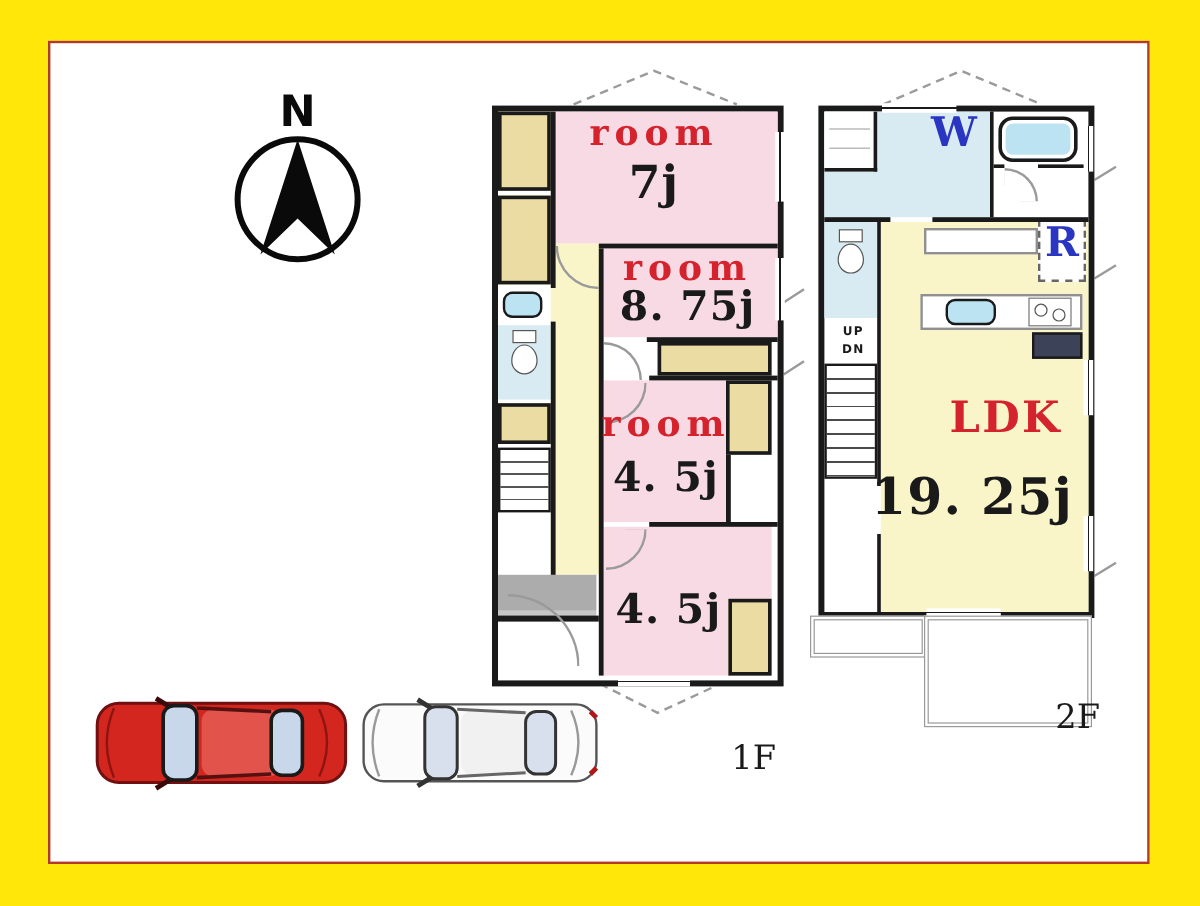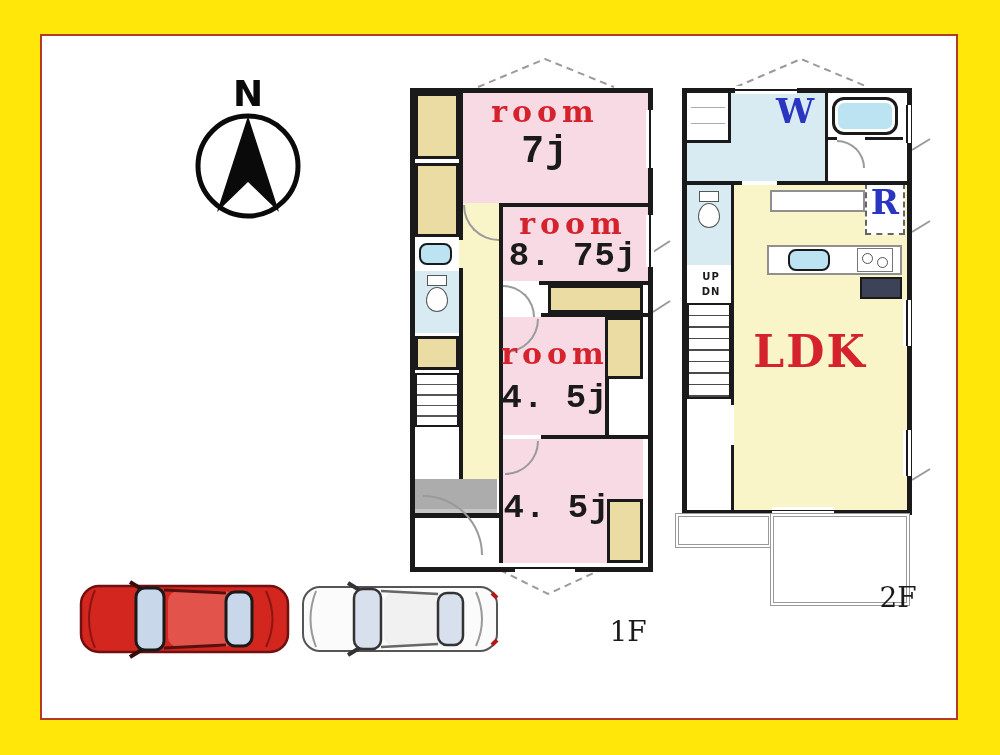--- a/index.html
+++ b/index.html
@@ -25,21 +25,21 @@
   .arc.bl{border-bottom:2px solid #9A9A9A;border-left:2px solid #9A9A9A;border-radius:0 0 0 100%;}
   .arc.br{border-bottom:2px solid #9A9A9A;border-right:2px solid #9A9A9A;border-radius:0 0 100% 0;}
   .stairs{position:absolute;background:repeating-linear-gradient(180deg,#ffffff 0 9px,#555555 9px 10.5px);
           border:2px solid #1A1A1A;box-sizing:border-box;}
   .stairs2{background:repeating-linear-gradient(180deg,#ffffff 0 10px,#4a4a4a 10px 11.5px);}
   .window-v{position:absolute;background:linear-gradient(90deg,#ffffff 0 42%,#1A1A1A 42% 58%,#ffffff 58% 100%);}
   .window-h{position:absolute;background:linear-gradient(180deg,#ffffff 0 42%,#1A1A1A 42% 58%,#ffffff 58% 100%);}
   .room-name{position:absolute;color:#D5232E;font-weight:bold;font-size:30px;letter-spacing:5px;
              text-align:center;line-height:1;white-space:nowrap;}
   .room-size{position:absolute;color:#1A1A1A;font-weight:bold;font-size:34px;letter-spacing:1px;
-             text-align:center;line-height:1;white-space:nowrap;font-family:Liberation Mono, monospace;}
+             text-align:center;line-height:1;white-space:nowrap;}
   .blue-label{position:absolute;color:#2A35C2;font-weight:bold;font-size:34px;line-height:1;text-align:center;}
   .floor-label{position:absolute;color:#1A1A1A;font-size:28px;text-align:center;line-height:1;}
   .balcony-label{position:absolute;color:#8C8C8C;font-size:27px;letter-spacing:5px;line-height:1;}
   .updn{position:absolute;color:#1A1A1A;font-family:"DejaVu Sans",sans-serif;font-weight:bold;
         font-size:10px;line-height:1.5;text-align:center;letter-spacing:1px;}
   .balcony{position:absolute;border:4px double #999999;box-sizing:border-box;background:#ffffff;}
   .toilet{position:absolute;}
   .toilet .tank{width:18px;height:9px;background:#fff;border:1.5px solid #555;margin:0 auto 1px;}
   .toilet .bowl{width:20px;height:23px;background:#fff;border:1.5px solid #555;margin:0 auto;
                 border-radius:50% 50% 50% 50% / 55% 55% 45% 45%;}
@@ -160,21 +160,22 @@
     <div class="wall" style="left:141px;top:44px;width:9px;height:3px;"></div>
     <div class="wall" style="left:178px;top:44px;width:42px;height:3px;"></div>
     <div class="wall" style="left:0;top:88px;width:55px;height:4px;"></div>
     <div class="wall" style="left:90px;top:88px;width:130px;height:4px;"></div>
     <div class="wall" style="left:44px;top:92px;width:3px;height:80px;"></div>
     <div class="wall" style="left:44px;top:172px;width:3px;height:140px;"></div>
     <div class="wall" style="left:44px;top:352px;width:3px;height:65px;"></div>
 
     <div class="blue-label" style="left:88px;top:1px;width:40px;">W</div>
     <div class="blue-label" style="left:180px;top:92px;width:36px;">R</div>
-    <div class="room-name" style="left:48px;top:237px;width:150px;font-size:44px;letter-spacing:2px;">LDK</div>
+    <div class="room-name" style="left:48px;top:237px;width:150px;font-size:36px;letter-spacing:2px;text-align:right;">LDK</div>
+    <div class="room-size" style="left:38px;top:300px;width:170px;font-size:42px;">19. 25j</div>
   </div>
 
   <div class="window-v" style="left:903px;top:105px;width:8px;height:38px;"></div>
   <div class="window-v" style="left:903px;top:300px;width:8px;height:46px;"></div>
   <div class="window-v" style="left:903px;top:430px;width:8px;height:46px;"></div>
   <div class="window-h" style="left:735px;top:86px;width:62px;height:8px;"></div>
   <div class="window-h" style="left:772px;top:507px;width:62px;height:7px;"></div>
 
   <div class="balcony" style="left:675px;top:513px;width:97px;height:35px;"></div>
   <div class="balcony" style="left:770px;top:513px;width:140px;height:93px;"></div>

